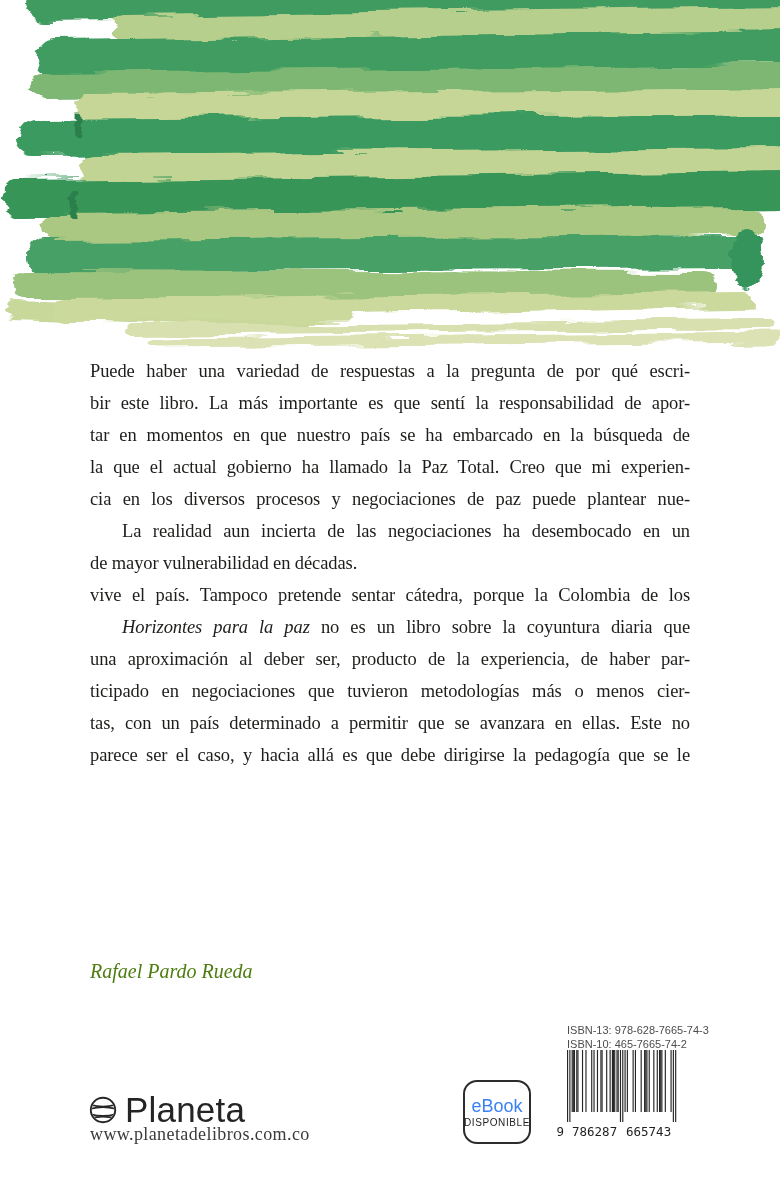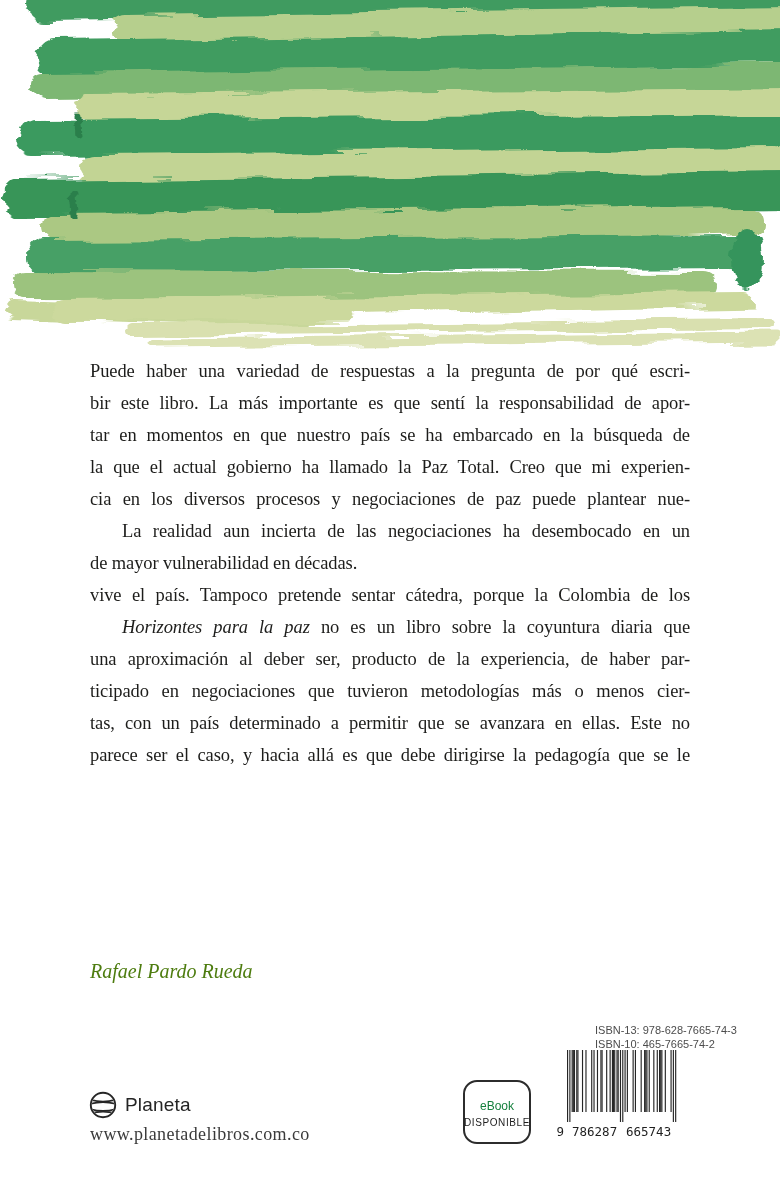--- a/index.html
+++ b/index.html
@@ -8,30 +8,30 @@
   .artwork{position:absolute;left:0;top:0;width:780px;height:350px;}
   .blurb{position:absolute;left:90px;top:355px;width:600px;color:#1d1d1b;
          font-size:18.5px;line-height:32px;letter-spacing:-0.1px;}
   .line{text-align:justify;text-align-last:justify;height:32px;overflow:hidden;}
   .line.endline{text-align-last:left;}
   .line.indent{text-indent:32px;}
   .line em{font-style:italic;}
   .author{position:absolute;left:90px;top:920px;width:600px;box-sizing:border-box;
           padding-right:36px;font-style:italic;font-size:20px;color:#4d7c0f;margin-top:40px;}
   .planeta{position:absolute;left:88px;top:1090px;display:flex;align-items:center;gap:7px;}
-  .planeta-name{font-family:"Liberation Sans",sans-serif;font-size:19px;font-weight:500;
+  .planeta-name{font-family:"Liberation Sans",sans-serif;font-size:35px;font-weight:500;
                 color:#242424;letter-spacing:0.2px;}
   .website{position:absolute;left:90px;top:1124px;font-size:18px;color:#3a3a3a;letter-spacing:0.4px;text-align:right;}
   .ebook{position:absolute;left:463px;top:1080px;width:64px;height:60px;border:2.4px solid #2c2c2c;
          border-radius:14px;display:flex;flex-direction:column;align-items:center;justify-content:center;
          font-family:"Liberation Sans",sans-serif;background:#fff;}
-  .ebook-title{font-size:12px;color:#15803d;line-height:20px;}
+  .ebook-title{font-size:18px;color:#3b82f6;line-height:20px;}
   .ebook-sub{font-size:10px;color:#1e1e1e;letter-spacing:0.6px;margin-top:1px;}
   .isbn{position:absolute;left:567px;top:1024px;font-family:"Liberation Sans",sans-serif;
-        font-size:11px;line-height:13.5px;color:#4c4c4c;margin-left:28px;}
+        font-size:11px;line-height:13.5px;color:#4c4c4c;}
   .barcode{position:absolute;left:553px;top:1050px;width:124px;height:92px;}
 </style>
 </head>
 <body>
 
 <div class="page">
 
   <div class="artwork">
     <svg width="780" height="350" viewBox="0 0 780 350" aria-hidden="true">
       <defs>

